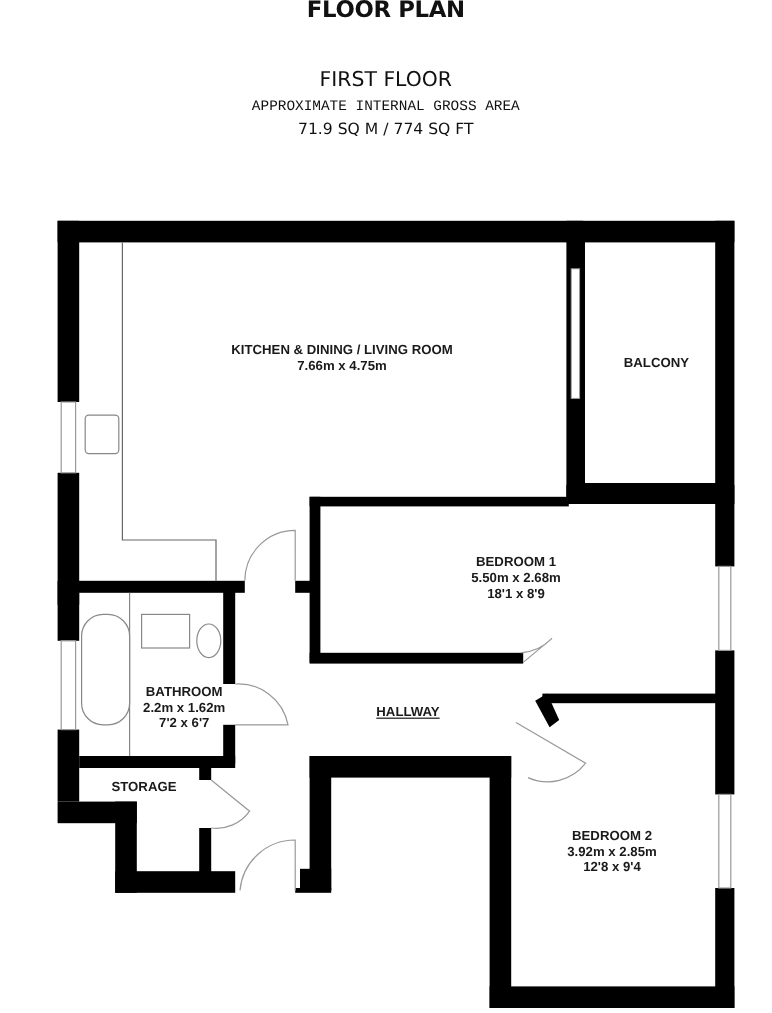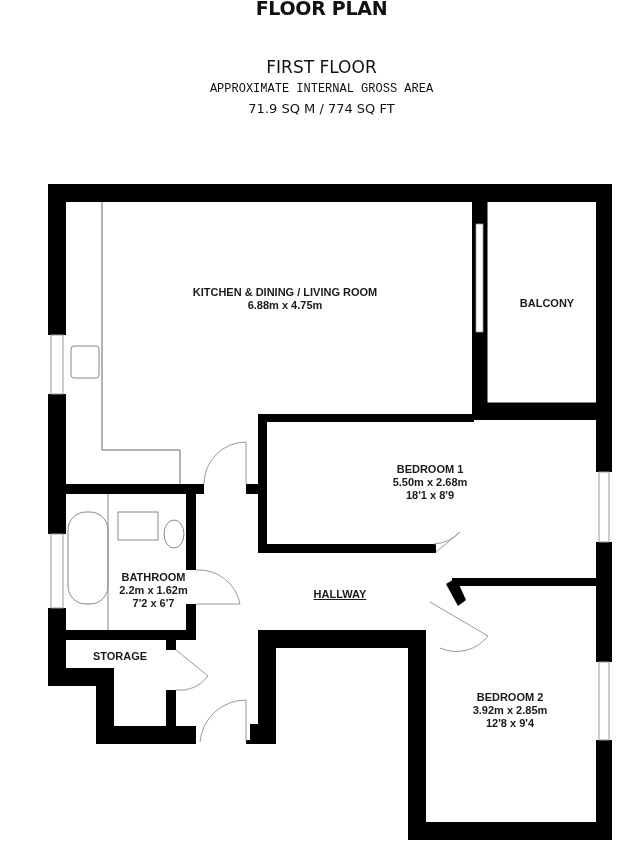--- a/index.html
+++ b/index.html
@@ -95,21 +95,21 @@
     <path d="M196,570 A42,42 0 0 1 240,604 L196,604"></path>
     <path d="M434,544 A40,40 0 0 0 460,532 L436,552"></path>
     <path d="M430,602 L488,636 A40,40 0 0 1 440,648"></path>
     <path d="M176,650 L208,676 A34,34 0 0 1 176,690"></path>
     <path d="M200,742 A46,46 0 0 1 246,700 L246,742"></path>
   </g>
 </svg>
 
 <div class="lbl" style="left:170px; top:286px; width:230px;">
   <div class="name">KITCHEN &amp; DINING / LIVING ROOM</div>
-  <div class="dim">6.88m x 4.75m</div>
+  <div class="dim">7.66m x 4.75m</div>
 </div>
 <div class="lbl" style="left:497px; top:297px; width:100px;text-align:center;">
   <div class="name">BALCONY</div>
 </div>
 <div class="lbl" style="left:370px; top:463px; width:120px;">
   <div class="name">BEDROOM 1</div>
   <div class="dim">5.50m x 2.68m</div>
   <div class="dim">18'1 x 8'9</div>
 </div>
 <div class="lbl" style="left:106px; top:571px; width:95px;">

